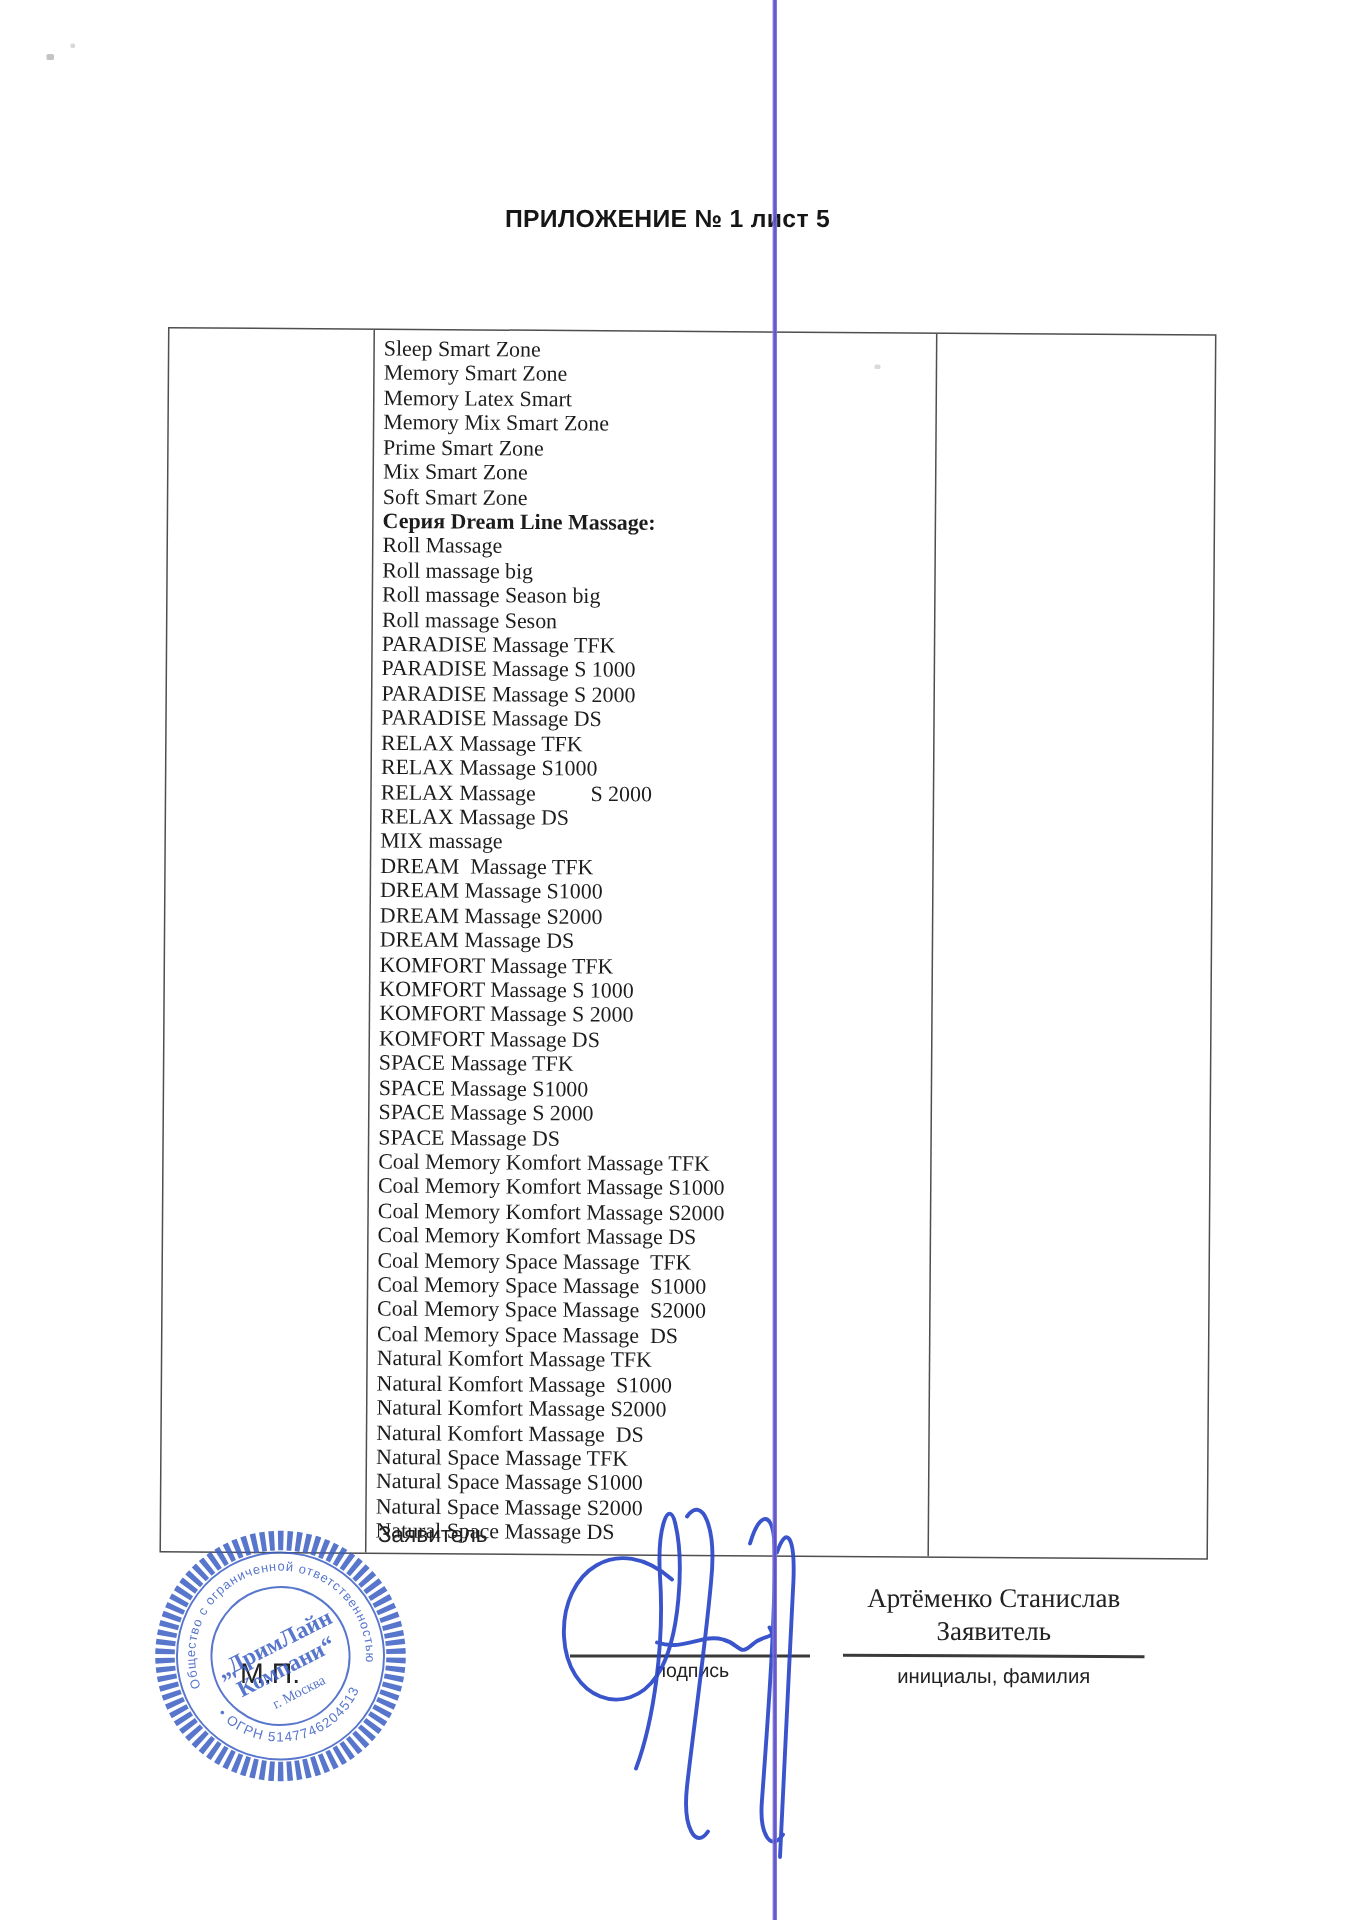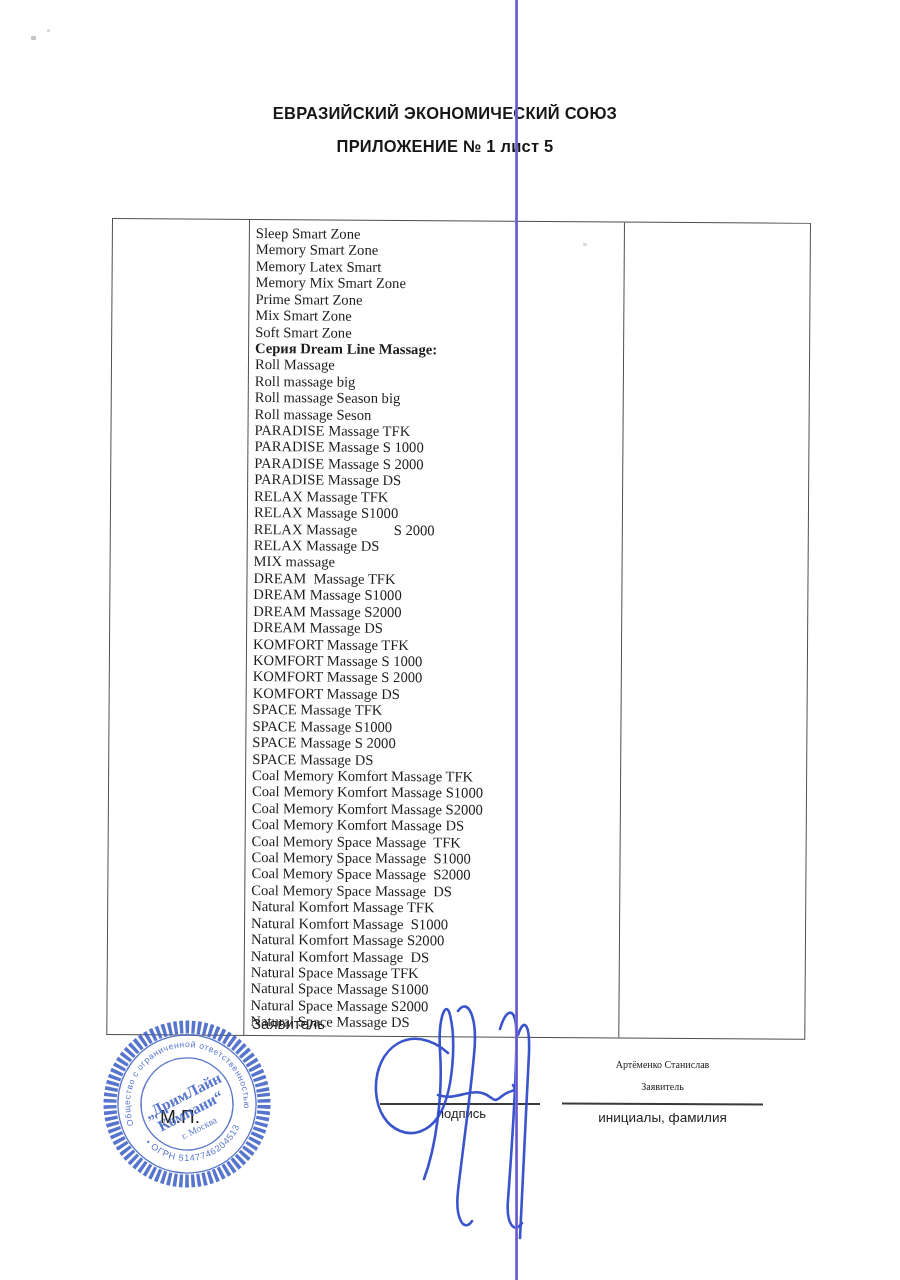--- a/index.html
+++ b/index.html
@@ -37,40 +37,39 @@
   .ftr-sans{position:absolute;font-family:"Liberation Sans", sans-serif;color:#222;}
   #mp-label{left:160px;top:1106px;font-size:19px;z-index:4;}
   #applicant-label{left:252px;top:1015px;font-size:15px;z-index:7;}
   .sig-line{position:absolute;height:1.6px;background:#3a3a3a;z-index:10;}
   #signature-line{left:380px;top:1103px;width:160px;}
   #name-line{left:562px;top:1103px;width:201px;transform:rotate(.25deg);}
   #signature-caption{left:437px;top:1106px;font-size:13px;z-index:11;}
   #name-caption{left:562px;top:1110px;width:201px;text-align:center;font-size:13.5px;z-index:11;}
   #name-block{
     position:absolute;left:562px;top:1054px;width:201px;text-align:center;
-    font-family:"Liberation Serif", serif;font-size:10px;color:#222;line-height:22px;z-index:11;
+    font-family:"Liberation Serif", serif;font-size:18px;color:#222;line-height:22px;z-index:11;
   }
   #signature-svg{position:absolute;left:360px;top:995px;z-index:25;}
   #stamp-svg{position:absolute;left:87px;top:1004px;z-index:6;}
   
   .speck{position:absolute;border-radius:1px;}
   #speck-1{left:31px;top:36px;width:5px;height:4px;background:#b2b8b2;opacity:.8;}
   #speck-2{left:47px;top:29px;width:3px;height:3px;background:#ccd0cc;opacity:.8;}
   #speck-3{left:583px;top:243px;width:4px;height:3px;background:#cfd2cf;opacity:.8;}
 </style>
 </head>
 <body>
 
 <div id="page">
 
   <div class="speck" id="speck-1"></div>
   <div class="speck" id="speck-2"></div>
   <div class="speck" id="speck-3"></div>
 
-  <div class="hdr" style="top:104px">ЕВРАЗИЙСКИЙ ЭКОНОМИЧЕСКИЙ СОЮЗ</div>
   <div class="hdr" style="top:137px">ПРИЛОЖЕНИЕ № 1 лист 5</div>
 
   <div id="doc-table">
     <div class="vline" id="col-line-1"></div>
     <div class="vline" id="col-line-2"></div>
     <div id="product-list"><div class="trow">Sleep Smart Zone</div><div class="trow">Memory Smart Zone</div><div class="trow">Memory Latex Smart</div><div class="trow">Memory Mix Smart Zone</div><div class="trow">Prime Smart Zone</div><div class="trow">Mix Smart Zone</div><div class="trow">Soft Smart Zone</div><div class="trow bold">Серия Dream Line Massage:</div><div class="trow">Roll Massage</div><div class="trow">Roll massage big</div><div class="trow">Roll massage Season big</div><div class="trow">Roll massage Seson</div><div class="trow">PARADISE Massage TFK</div><div class="trow">PARADISE Massage S 1000</div><div class="trow">PARADISE Massage S 2000</div><div class="trow">PARADISE Massage DS</div><div class="trow">RELAX Massage TFK</div><div class="trow">RELAX Massage S1000</div><div class="trow">RELAX Massage          S 2000</div><div class="trow">RELAX Massage DS</div><div class="trow">MIX massage</div><div class="trow">DREAM  Massage TFK</div><div class="trow">DREAM Massage S1000</div><div class="trow">DREAM Massage S2000</div><div class="trow">DREAM Massage DS</div><div class="trow">KOMFORT Massage TFK</div><div class="trow">KOMFORT Massage S 1000</div><div class="trow">KOMFORT Massage S 2000</div><div class="trow">KOMFORT Massage DS</div><div class="trow">SPACE Massage TFK</div><div class="trow">SPACE Massage S1000</div><div class="trow">SPACE Massage S 2000</div><div class="trow">SPACE Massage DS</div><div class="trow">Coal Memory Komfort Massage TFK</div><div class="trow">Coal Memory Komfort Massage S1000</div><div class="trow">Coal Memory Komfort Massage S2000</div><div class="trow">Coal Memory Komfort Massage DS</div><div class="trow">Coal Memory Space Massage  TFK</div><div class="trow">Coal Memory Space Massage  S1000</div><div class="trow">Coal Memory Space Massage  S2000</div><div class="trow">Coal Memory Space Massage  DS</div><div class="trow">Natural Komfort Massage TFK</div><div class="trow">Natural Komfort Massage  S1000</div><div class="trow">Natural Komfort Massage S2000</div><div class="trow">Natural Komfort Massage  DS</div><div class="trow">Natural Space Massage TFK</div><div class="trow">Natural Space Massage S1000</div><div class="trow">Natural Space Massage S2000</div><div class="trow">Natural Space Massage DS</div></div>
   </div>
 
   <div id="fold-line"></div>
 

